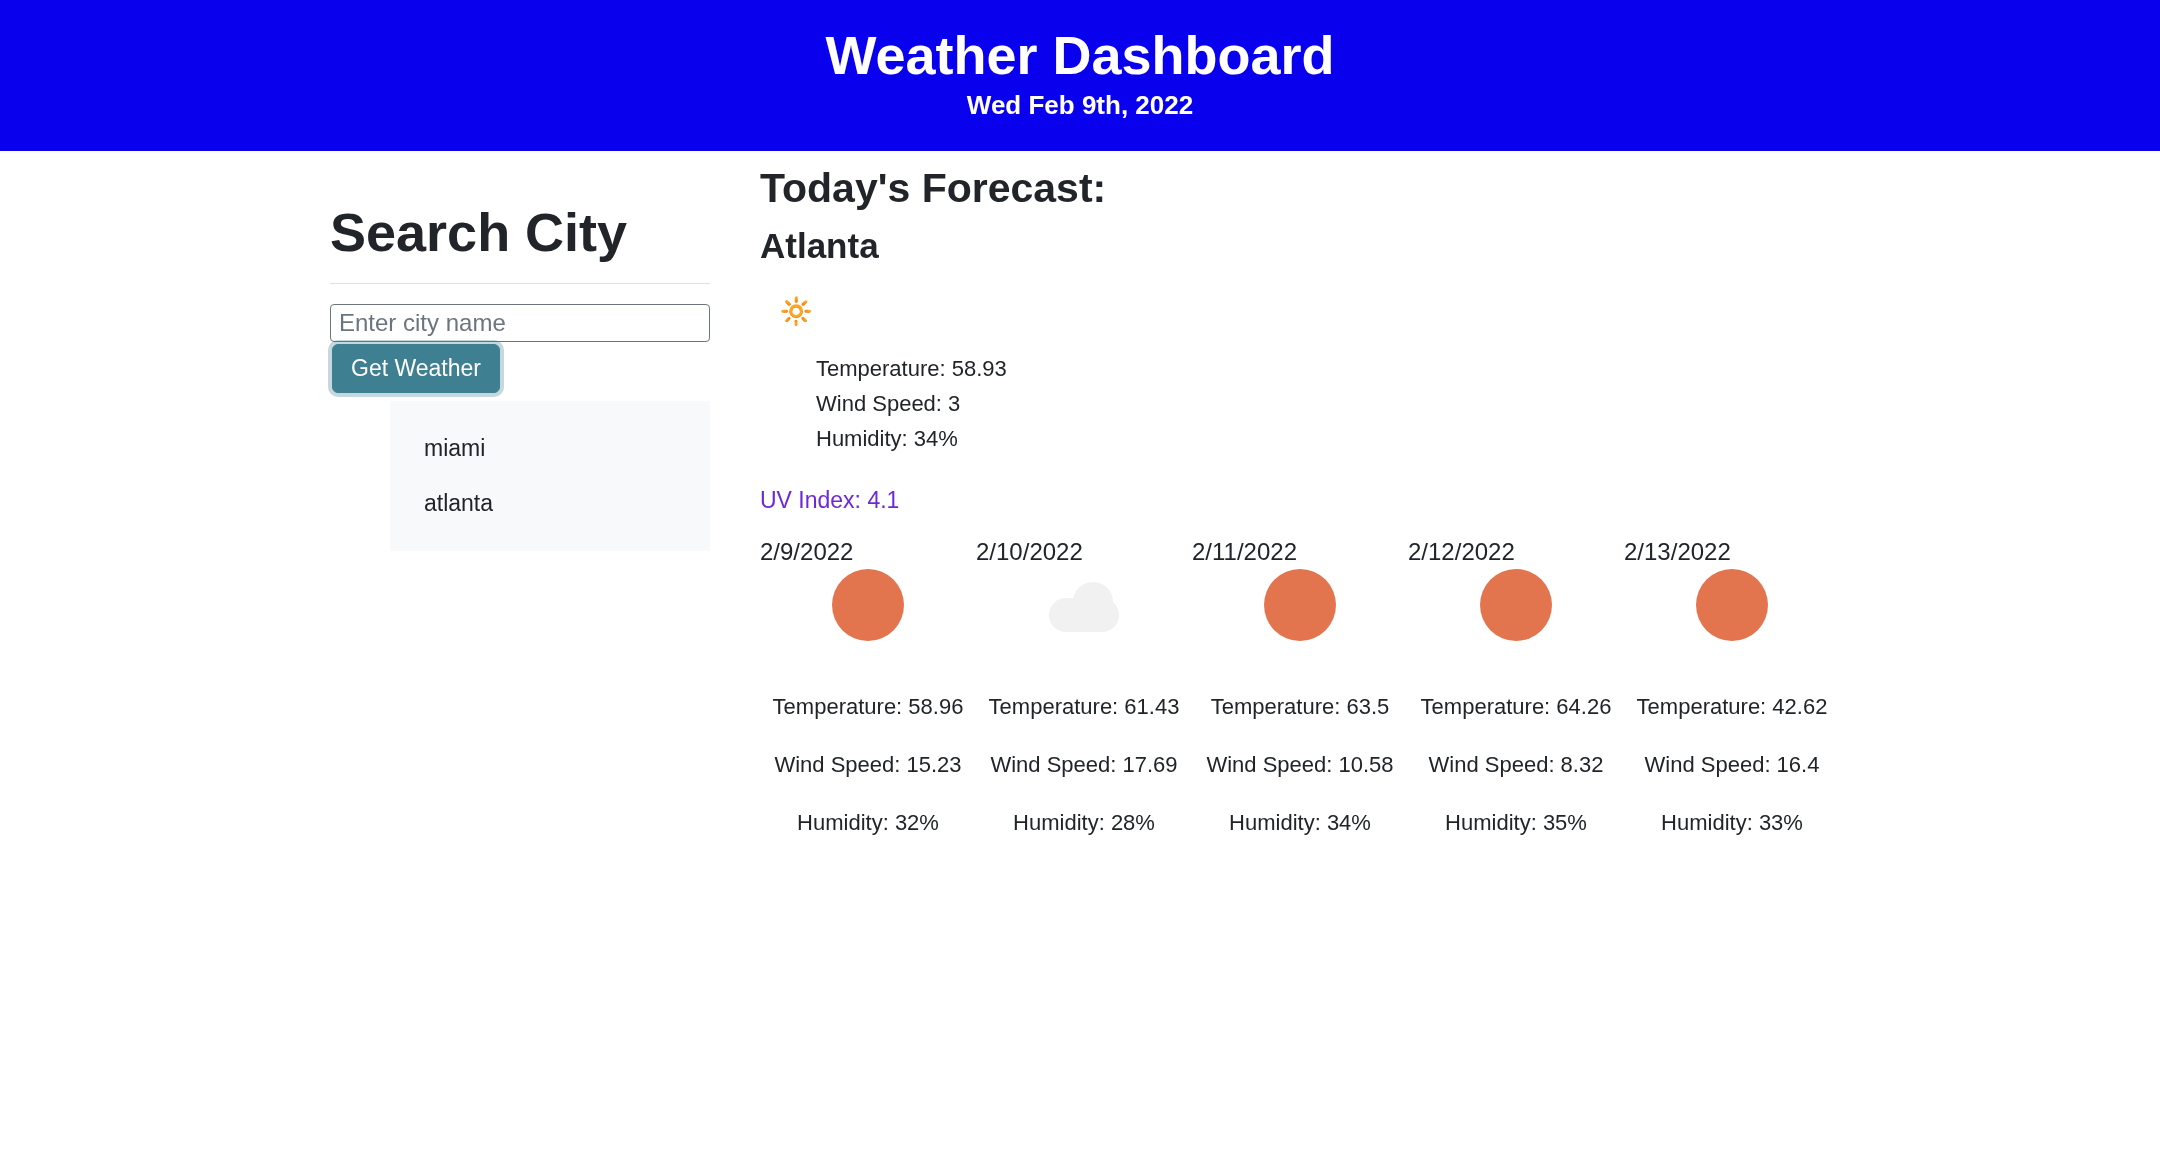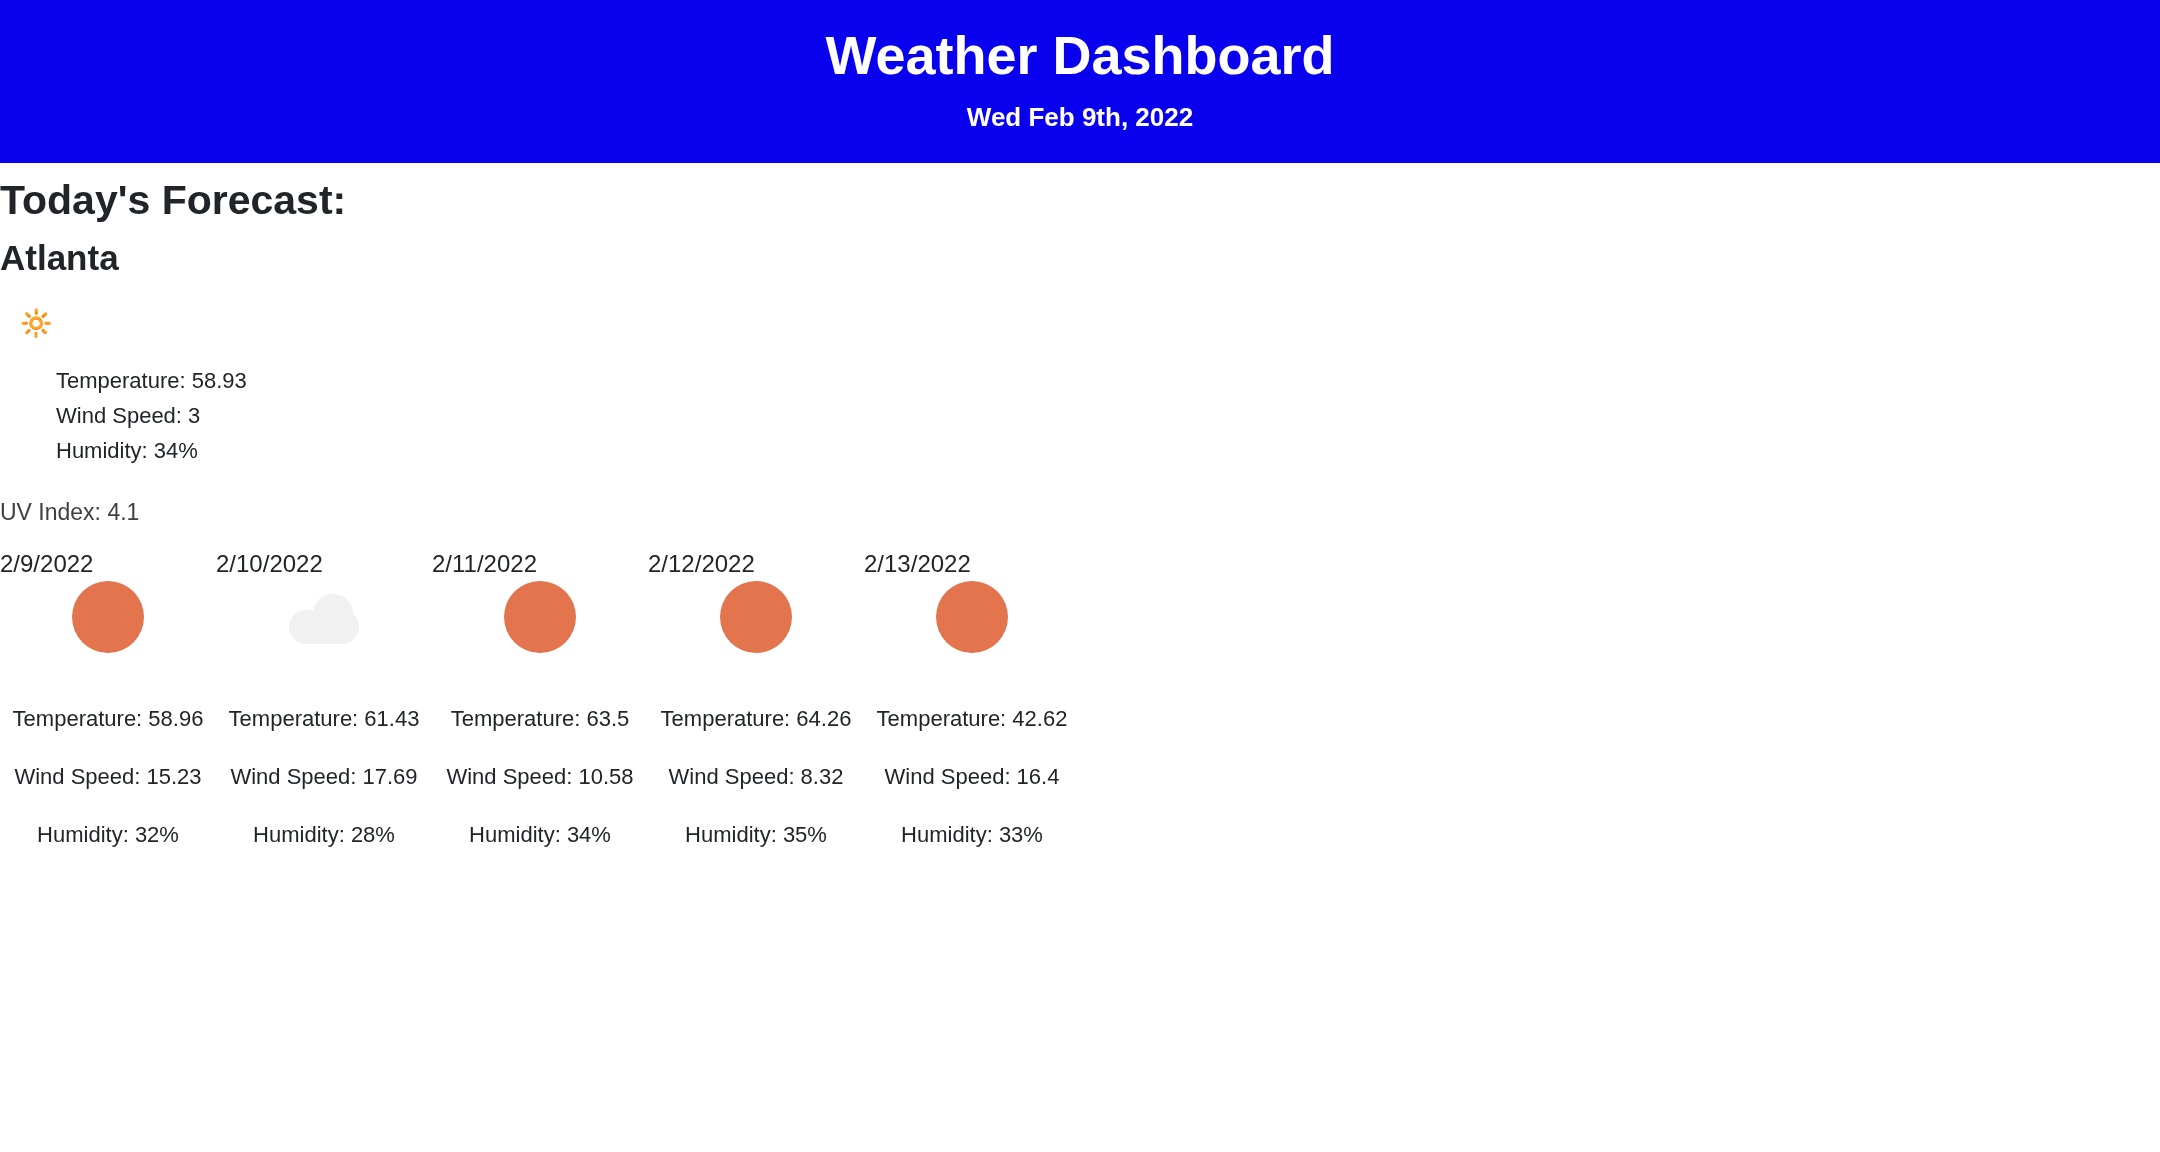--- a/index.html
+++ b/index.html
@@ -11,21 +11,21 @@
   }
   .header {
     background: #0900ee;
     color: #fff;
     text-align: center;
     padding: 24px 0 30px 0;
   }
   .header h1 {
     font-size: 54px;
     font-weight: 700;
-    margin-bottom: 16px;
+    margin-bottom: 4px;
   }
   .header .date {
     font-size: 26px;
     font-weight: 600;
   }
   .layout {
     display: flex;
     padding: 0;
   }
   .sidebar {
@@ -95,21 +95,21 @@
     margin-left: 20px;
     margin-bottom: 24px;
   }
   .today-stats {
     margin-left: 56px;
     font-size: 22px;
     line-height: 1.6;
     margin-bottom: 30px;
   }
   .uv {
-    color: #404040;
+    color: #6d28d9;
     font-size: 23px;
     margin-bottom: 24px;
   }
   .forecast-title {
     font-size: 41px;
     font-weight: 700;
     margin-bottom: 18px;
   }
   .forecast-row {
     display: flex;
@@ -147,20 +147,30 @@
 </style>
 </head>
 <body>
 
 <div class="header">
   <h1>Weather Dashboard</h1>
   <div class="date">Wed Feb 9th, 2022</div>
 </div>
 
 <div class="layout">
+  <div class="sidebar">
+    <h2>Search City</h2>
+    <hr>
+    <input class="city-input" type="text" placeholder="Enter city name" style="">
+    <button class="get-weather-btn">Get Weather</button>
+    <div class="history">
+      <div class="history-item">miami</div>
+      <div class="history-item">atlanta</div>
+    </div>
+  </div>
 
   <div class="main">
     <h2>Today's Forecast:</h2>
     <h3 class="city">Atlanta</h3>
     <div class="today-icon">🔆</div>
     <div class="today-stats">
       <div>Temperature: 58.93</div>
       <div>Wind Speed: 3</div>
       <div>Humidity: 34%</div>
     </div>

